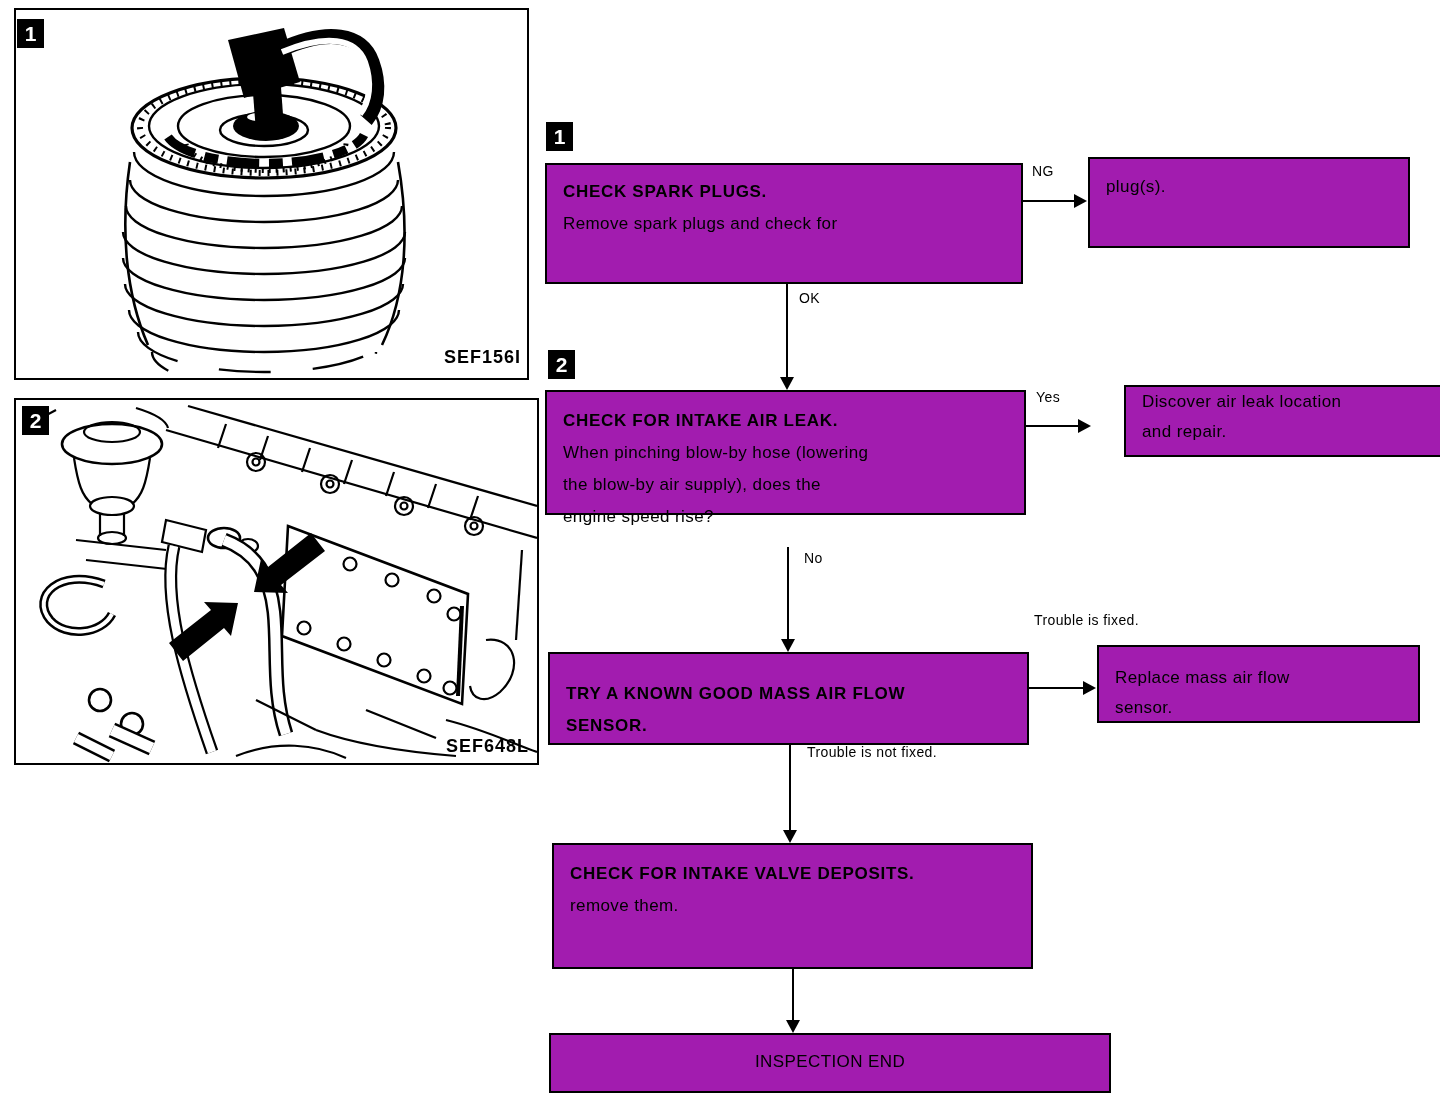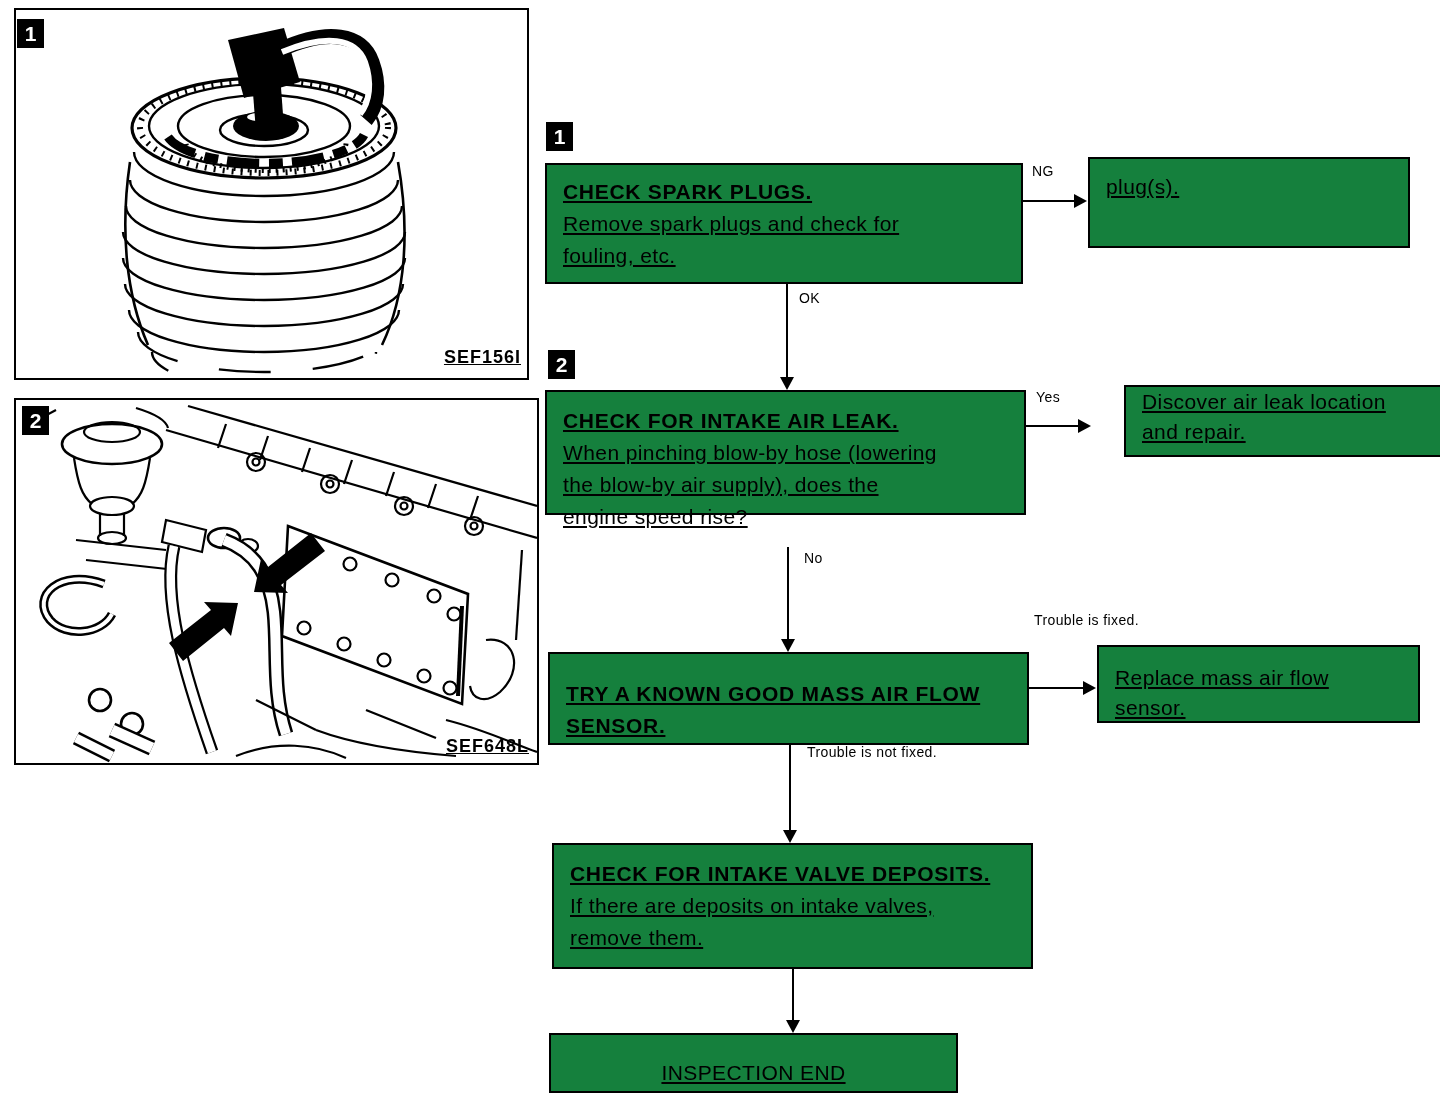--- a/index.html
+++ b/index.html
@@ -2,23 +2,23 @@
 <html><head>
 <meta charset="utf-8">
 <style>
   html,body{margin:0;padding:0;background:#fff;}
   .page{position:relative;width:1440px;height:1102px;background:#ffffff;overflow:hidden;
         font-family:"Liberation Sans","DejaVu Sans",sans-serif;color:#000;}
   .fig{position:absolute;border:2px solid #000;background:#fff;box-sizing:content-box;}
   .fig svg{position:absolute;left:0;top:0;}
   .badge{position:absolute;width:27px;height:29px;background:#000;color:#fff;
          font-weight:bold;font-size:21px;display:flex;align-items:center;justify-content:center;}
-  .caption{position:absolute;font-size:18px;font-weight:bold;letter-spacing:1px;text-decoration:underline;}
-  .fbox{position:absolute;background:#15803d;border:2px solid #000;box-sizing:border-box;
-        padding:11px 16px 0 16px;font-size:21px;line-height:32px;letter-spacing:.4px;text-decoration:underline;}
+  .caption{position:absolute;font-size:18px;font-weight:bold;letter-spacing:1px;}
+  .fbox{position:absolute;background:#a21caf;border:2px solid #000;box-sizing:border-box;
+        padding:11px 16px 0 16px;font-size:17px;line-height:32px;letter-spacing:.4px;}
   .fbox .hd{font-weight:bold;letter-spacing:.7px;}
   .lbl{position:absolute;font-size:14px;letter-spacing:.4px;white-space:nowrap;}
   .vline,.hline{position:absolute;background:#000;}
   .vline{width:2px;}
   .hline{height:2px;}
   .arr-d{position:absolute;width:0;height:0;border-left:7px solid transparent;
          border-right:7px solid transparent;border-top:13px solid #000;}
   .arr-r{position:absolute;width:0;height:0;border-top:7px solid transparent;
          border-bottom:7px solid transparent;border-left:13px solid #000;}
   .center{text-align:center;}
@@ -146,21 +146,20 @@
     </svg>
     <div class="badge" style="left:6px;top:6px">2</div>
     <div class="caption" style="right:8px;bottom:6px">SEF648L</div>
   </div>
 
   <div class="badge" style="left:546px;top:122px">1</div>
 
   <div class="fbox" style="left:545px;top:163px;width:478px;height:121px">
     <div class="hd">CHECK SPARK PLUGS.</div>
     <div>Remove spark plugs and check for</div>
-    <div>fouling, etc.</div>
   </div>
 
   <div class="lbl" style="left:1032px;top:163px">NG</div>
   <div class="hline" style="left:1023px;top:200px;width:52px"></div>
   <div class="arr-r" style="left:1074px;top:194px"></div>
 
   <div class="fbox" style="left:1088px;top:157px;width:322px;height:91px;line-height:30px;padding-top:13px">
     <div>plug(s).</div>
   </div>
 
@@ -203,24 +202,23 @@
     <div>Replace mass air flow</div>
     <div>sensor.</div>
   </div>
 
   <div class="vline" style="left:789px;top:745px;height:86px"></div>
   <div class="arr-d" style="left:783px;top:830px"></div>
   <div class="lbl" style="left:807px;top:744px">Trouble is not fixed.</div>
 
   <div class="fbox" style="left:552px;top:843px;width:481px;height:126px;padding-top:13px">
     <div class="hd">CHECK FOR INTAKE VALVE DEPOSITS.</div>
-    <div>If there are deposits on intake valves,</div>
     <div>remove them.</div>
   </div>
 
   <div class="vline" style="left:792px;top:969px;height:52px"></div>
   <div class="arr-d" style="left:786px;top:1020px"></div>
 
-  <div class="fbox center" style="left:549px;top:1033px;width:409px;height:60px;line-height:54px;padding:11px">
+  <div class="fbox center" style="left:549px;top:1033px;width:562px;height:60px;line-height:54px;padding:0">
     <div>INSPECTION END</div>
   </div>
 
 </div>
 
 </body></html>

